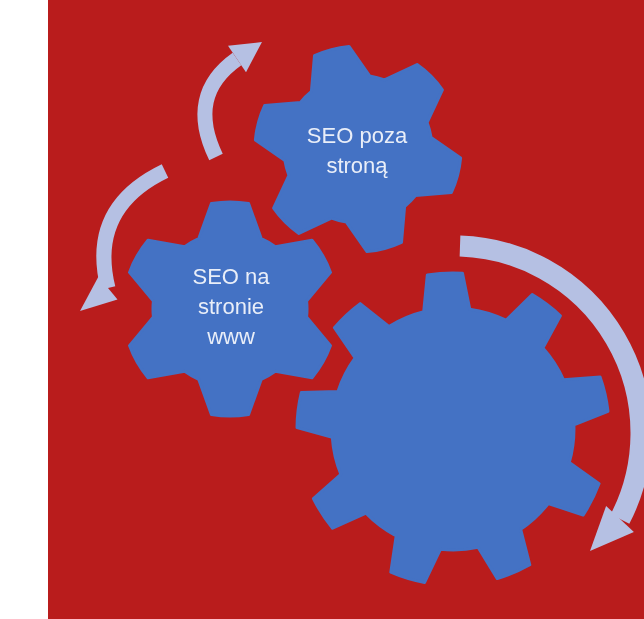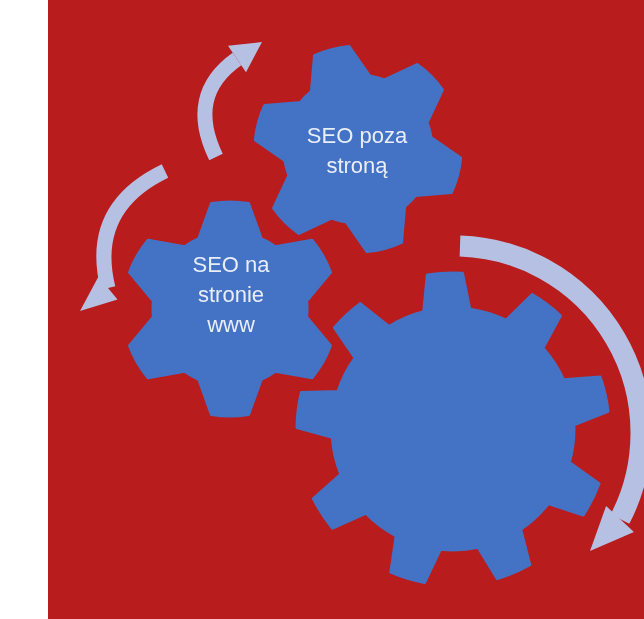--- a/index.html
+++ b/index.html
@@ -49,15 +49,15 @@
       <polygon points="32.0,311.0 50.5,276.4 69.5,299.6" fill="#B5C0E3"></polygon>
       <path d="M 412 246 A 187 187 0 0 1 572 519" fill="none" stroke="#B5C0E3" stroke-width="21" stroke-linecap="butt"></path>
       <polygon points="542.0,551.0 558.1,506.0 585.9,532.0" fill="#B5C0E3"></polygon>
       <path d="M 263.4 91.5 L 266.5 55.7 A 103 103 0 0 1 301.0 46.4 L 321.6 75.9 A 74 74 0 0 1 336.5 79.9 L 369.1 64.6 A 103 103 0 0 1 394.4 89.9 L 379.1 122.5 A 74 74 0 0 1 383.1 137.4 L 412.6 158.0 A 103 103 0 0 1 403.3 192.5 L 367.5 195.6 A 74 74 0 0 1 356.6 206.5 L 353.5 242.3 A 103 103 0 0 1 319.0 251.6 L 298.4 222.1 A 74 74 0 0 1 283.5 218.1 L 250.9 233.4 A 103 103 0 0 1 225.6 208.1 L 240.9 175.5 A 74 74 0 0 1 236.9 160.6 L 207.4 140.0 A 103 103 0 0 1 216.7 105.5 L 252.5 102.4 A 74 74 0 0 1 263.4 91.5 Z" fill="#4472C4" stroke="#4472C4" stroke-width="3" stroke-linejoin="round"></path>
       <path d="M 150.7 238.7 L 163.4 203.6 A 107 107 0 0 1 200.6 203.6 L 213.3 238.7 A 77 77 0 0 1 227.3 246.7 L 264.0 240.2 A 107 107 0 0 1 282.5 272.4 L 258.6 301.0 A 77 77 0 0 1 258.6 317.0 L 282.5 345.6 A 107 107 0 0 1 264.0 377.8 L 227.3 371.3 A 77 77 0 0 1 213.3 379.3 L 200.6 414.4 A 107 107 0 0 1 163.4 414.4 L 150.7 379.3 A 77 77 0 0 1 136.7 371.3 L 100.0 377.8 A 107 107 0 0 1 81.5 345.6 L 105.4 317.0 A 77 77 0 0 1 105.4 301.0 L 81.5 272.4 A 107 107 0 0 1 100.0 240.2 L 136.7 246.7 A 77 77 0 0 1 150.7 238.7 Z" fill="#4472C4" stroke="#4472C4" stroke-width="3" stroke-linejoin="round"></path>
       <path d="M 375.7 311.6 L 379.3 275.1 A 156 156 0 0 1 414.5 273.3 L 421.8 309.2 A 121 121 0 0 1 458.0 320.2 L 484.2 294.6 A 156 156 0 0 1 512.4 315.8 L 494.9 348.0 A 121 121 0 0 1 515.5 379.8 L 552.1 376.9 A 156 156 0 0 1 560.0 411.3 L 525.9 424.8 A 121 121 0 0 1 521.3 462.4 L 551.1 483.6 A 156 156 0 0 1 535.1 515.1 L 500.3 503.5 A 121 121 0 0 1 472.7 529.3 L 481.8 564.8 A 156 156 0 0 1 449.3 578.6 L 430.2 547.4 A 121 121 0 0 1 392.4 549.3 L 376.6 582.4 A 156 156 0 0 1 342.8 572.1 L 348.2 535.8 A 121 121 0 0 1 318.0 513.1 L 284.6 528.2 A 156 156 0 0 1 265.4 498.6 L 292.8 474.3 A 121 121 0 0 1 284.3 437.4 L 249.0 427.6 A 156 156 0 0 1 253.3 392.6 L 289.9 391.6 A 121 121 0 0 1 307.1 357.9 L 286.4 327.7 A 156 156 0 0 1 312.2 303.6 L 340.9 326.4 A 121 121 0 0 1 375.7 311.6 Z" fill="#4472C4" stroke="#4472C4" stroke-width="3" stroke-linejoin="round"></path>
     </svg>
 
   <div class="gear-label small" style="left: 309px; top: 151px; width: 150px; color: rgb(233, 238, 248);">SEO poza stroną</div>
 
-  <div class="gear-label small" style="left: 183px; top: 295px; width: 112px; color: rgb(233, 238, 248);">SEO na stronie www</div>
+  <div class="gear-label small" style="left: 183px; top: 307px; width: 112px; color: rgb(233, 238, 248);">SEO na stronie www</div>
 
 </div>
 
 </body></html>

